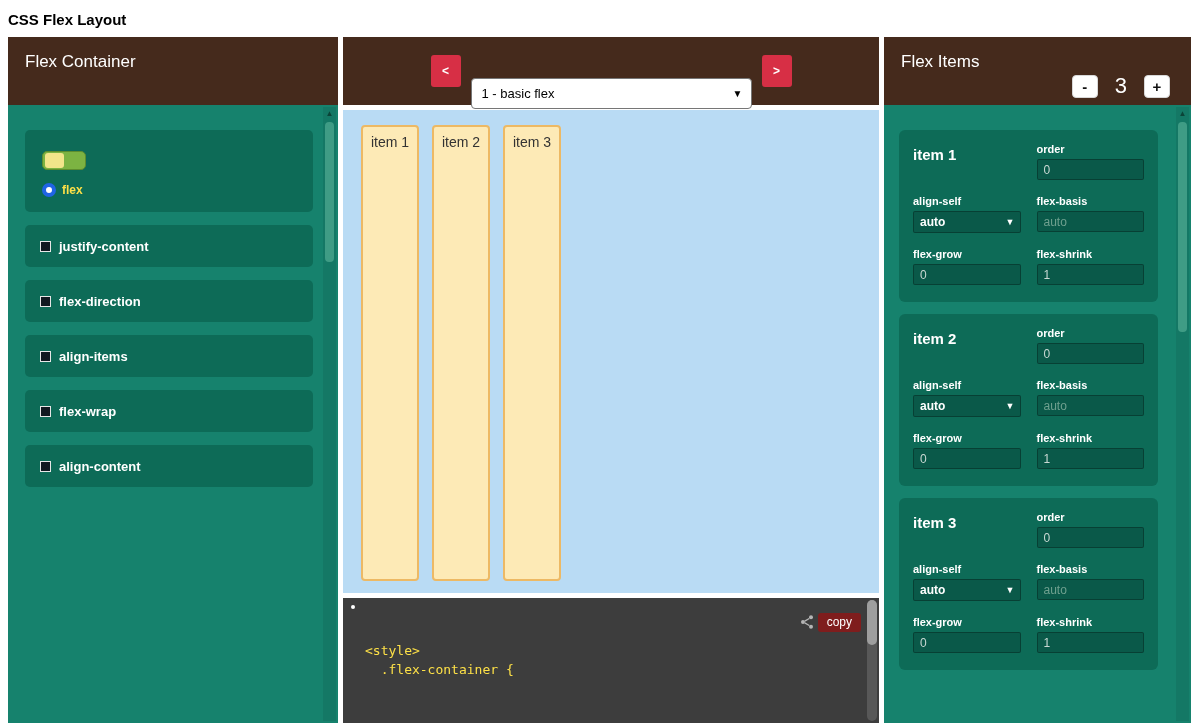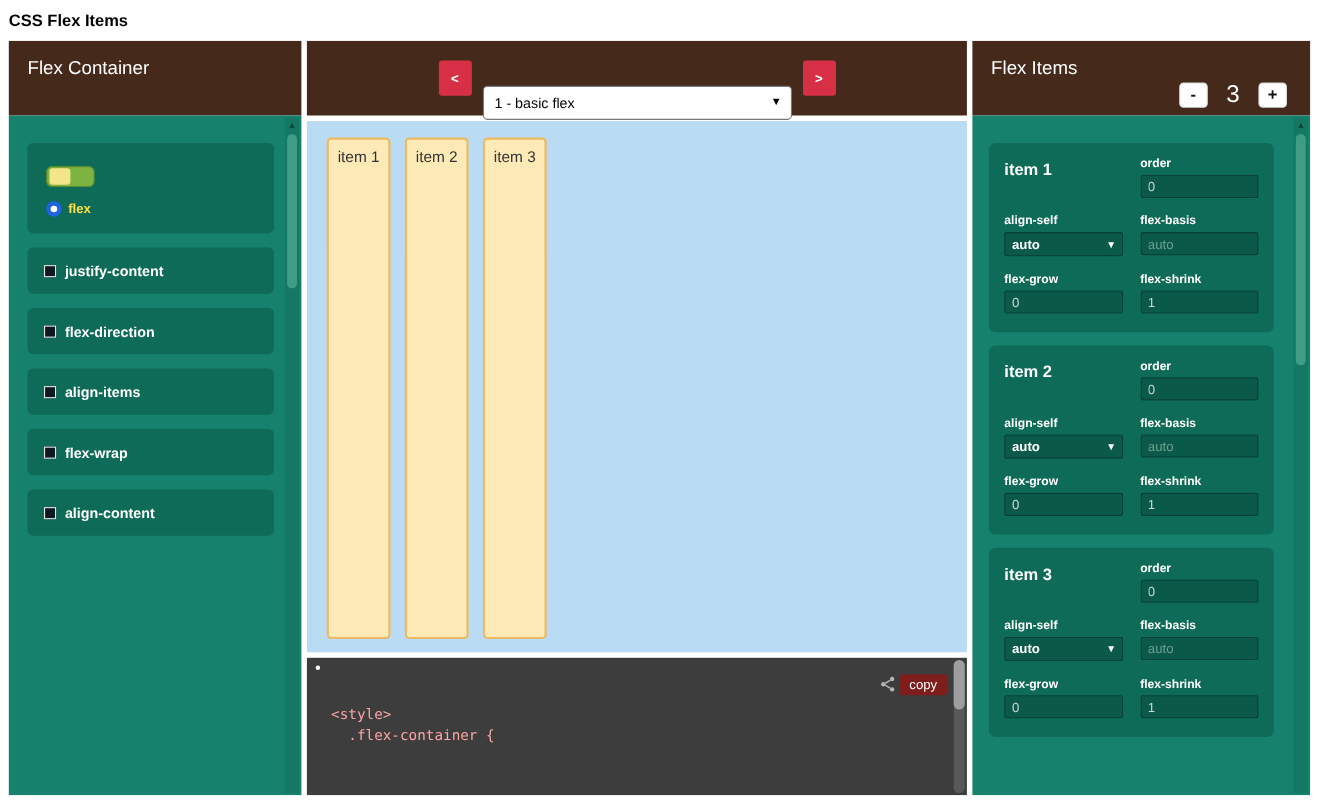--- a/index.html
+++ b/index.html
@@ -15,21 +15,21 @@
     padding:11px 8px 9px 8px;
   }
 
   .app {
     display:flex; gap:5px; padding:0 8px;
     height:686px; overflow:hidden; align-items:stretch;
   }
 
   
   .panel { display:flex; flex-direction:column; min-height:0; }
-  .left-panel  { width:266px; flex:none; }
+  .left-panel  { width:330px; flex:none; }
   .middle-panel{ flex:1; display:flex; flex-direction:column; gap:5px; min-width:0; }
   .right-panel { width:307px; flex:none; }
 
   .panel-header {
     background:#452a1c; height:68px; flex:none;
     position:relative; color:#fff;
   }
   .panel-header .panel-title {
     position:absolute; top:15px; left:17px;
     font-size:17px; font-weight:normal;
@@ -124,21 +124,21 @@
   }
   .share-icon { position:absolute; top:16px; right:64px; cursor:pointer; }
   .copy-btn {
     position:absolute; top:15px; right:18px;
     background:#7f1d1d; color:#fff; border:none; border-radius:3px;
     font-size:12px; padding:2px 9px 3px 9px; cursor:pointer;
     font-family:"Liberation Sans", sans-serif;
   }
   .code-lines { padding:43px 40px 10px 22px; }
   .code-line {
-    color:#fca5a5; font-family:"DejaVu Sans Mono", monospace;
+    color:#fde047; font-family:"DejaVu Sans Mono", monospace;
     font-size:13px; line-height:19px; min-height:19px; white-space:pre;
   }
   .code-scroll {
     position:absolute; top:2px; right:2px; bottom:2px; width:10px;
     background:#585858; border-radius:5px;
   }
   .code-scroll .thumb {
     width:10px; height:45px; background:#9e9e9e; border-radius:5px; cursor:grab;
   }
 
@@ -178,21 +178,21 @@
     appearance:none; -webkit-appearance:none; -moz-appearance:none;
     background:#0a5949; border:1px solid rgba(0,0,0,0.28); border-radius:2px;
     color:#fff; font-size:12px; font-weight:bold; padding:0 18px 0 6px;
     font-family:"Liberation Sans", sans-serif; cursor:pointer;
   }
   .sel-white { color:#fff; right:6px; font-size:9px; }
 </style>
 </head>
 <body>
 
-<div class="page-title">CSS Flex Items</div>
+<div class="page-title">CSS Flex Layout</div>
 
 <div class="app">
 
   <section class="panel left-panel">
     <header class="panel-header">
       <div class="panel-title">Flex Container</div>
     </header>
     <div class="panel-body">
 
       <div class="option-card display-card">

